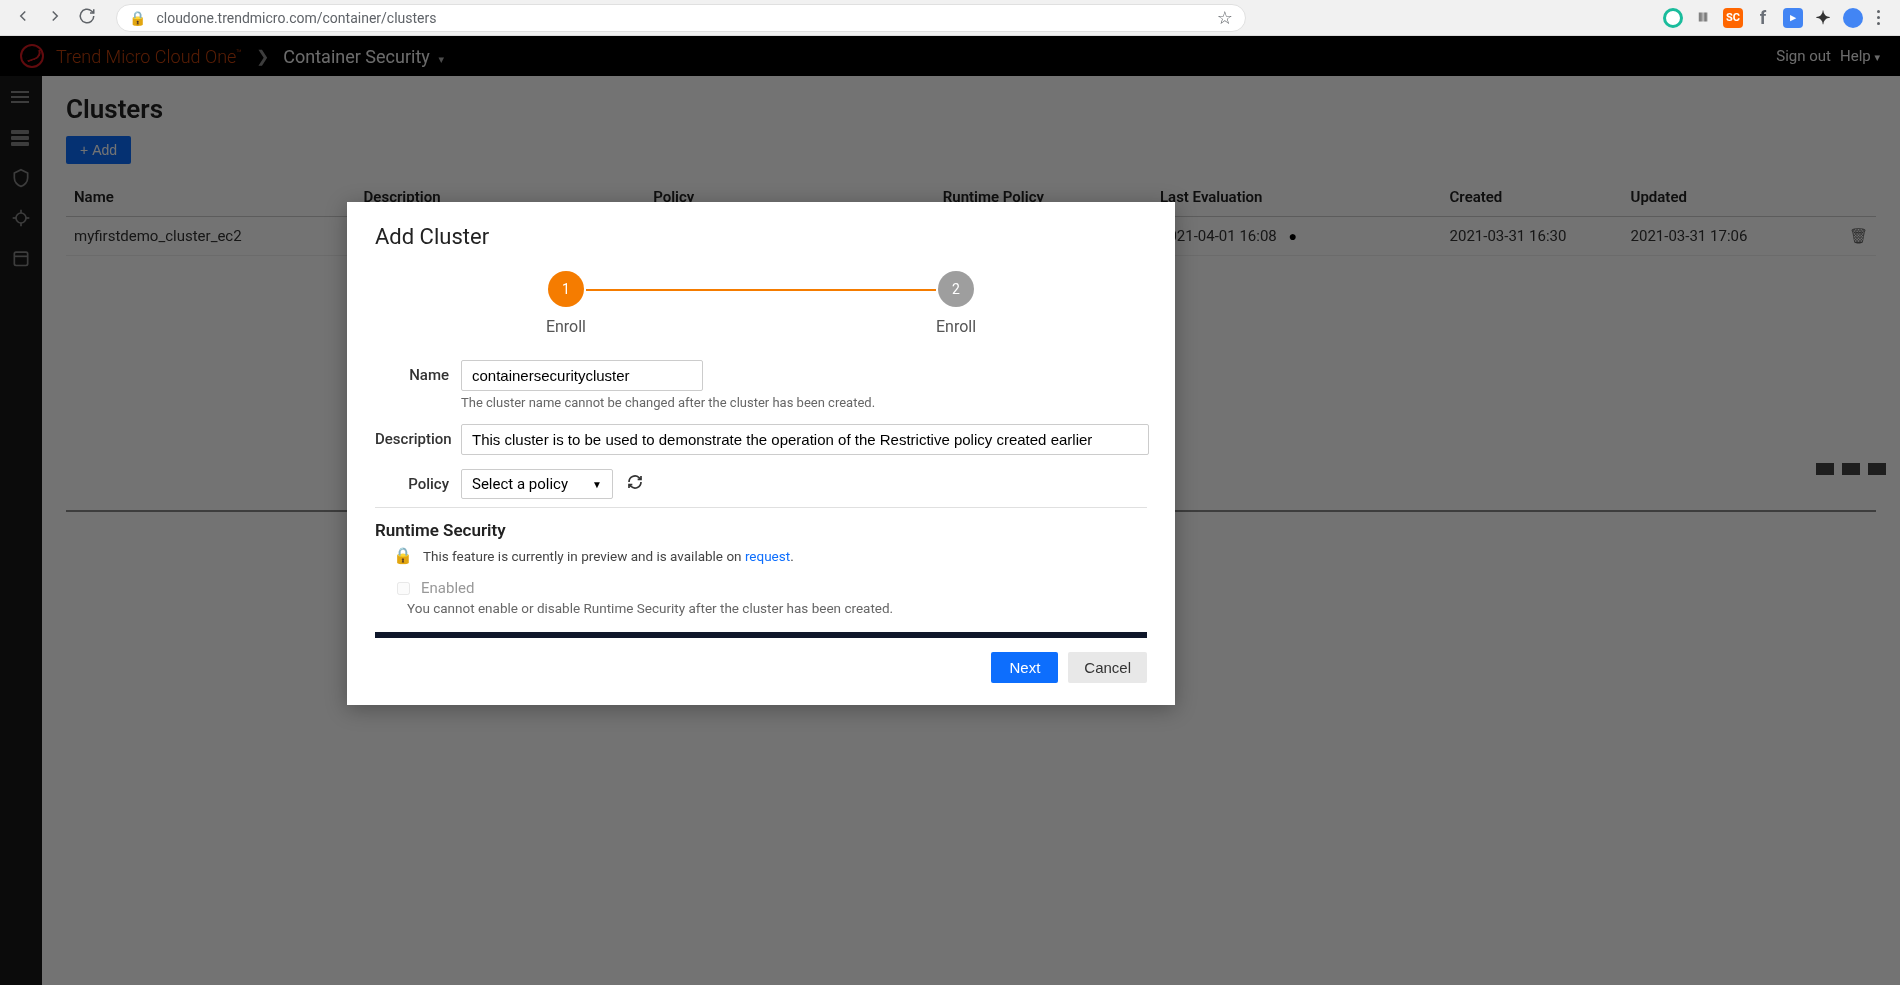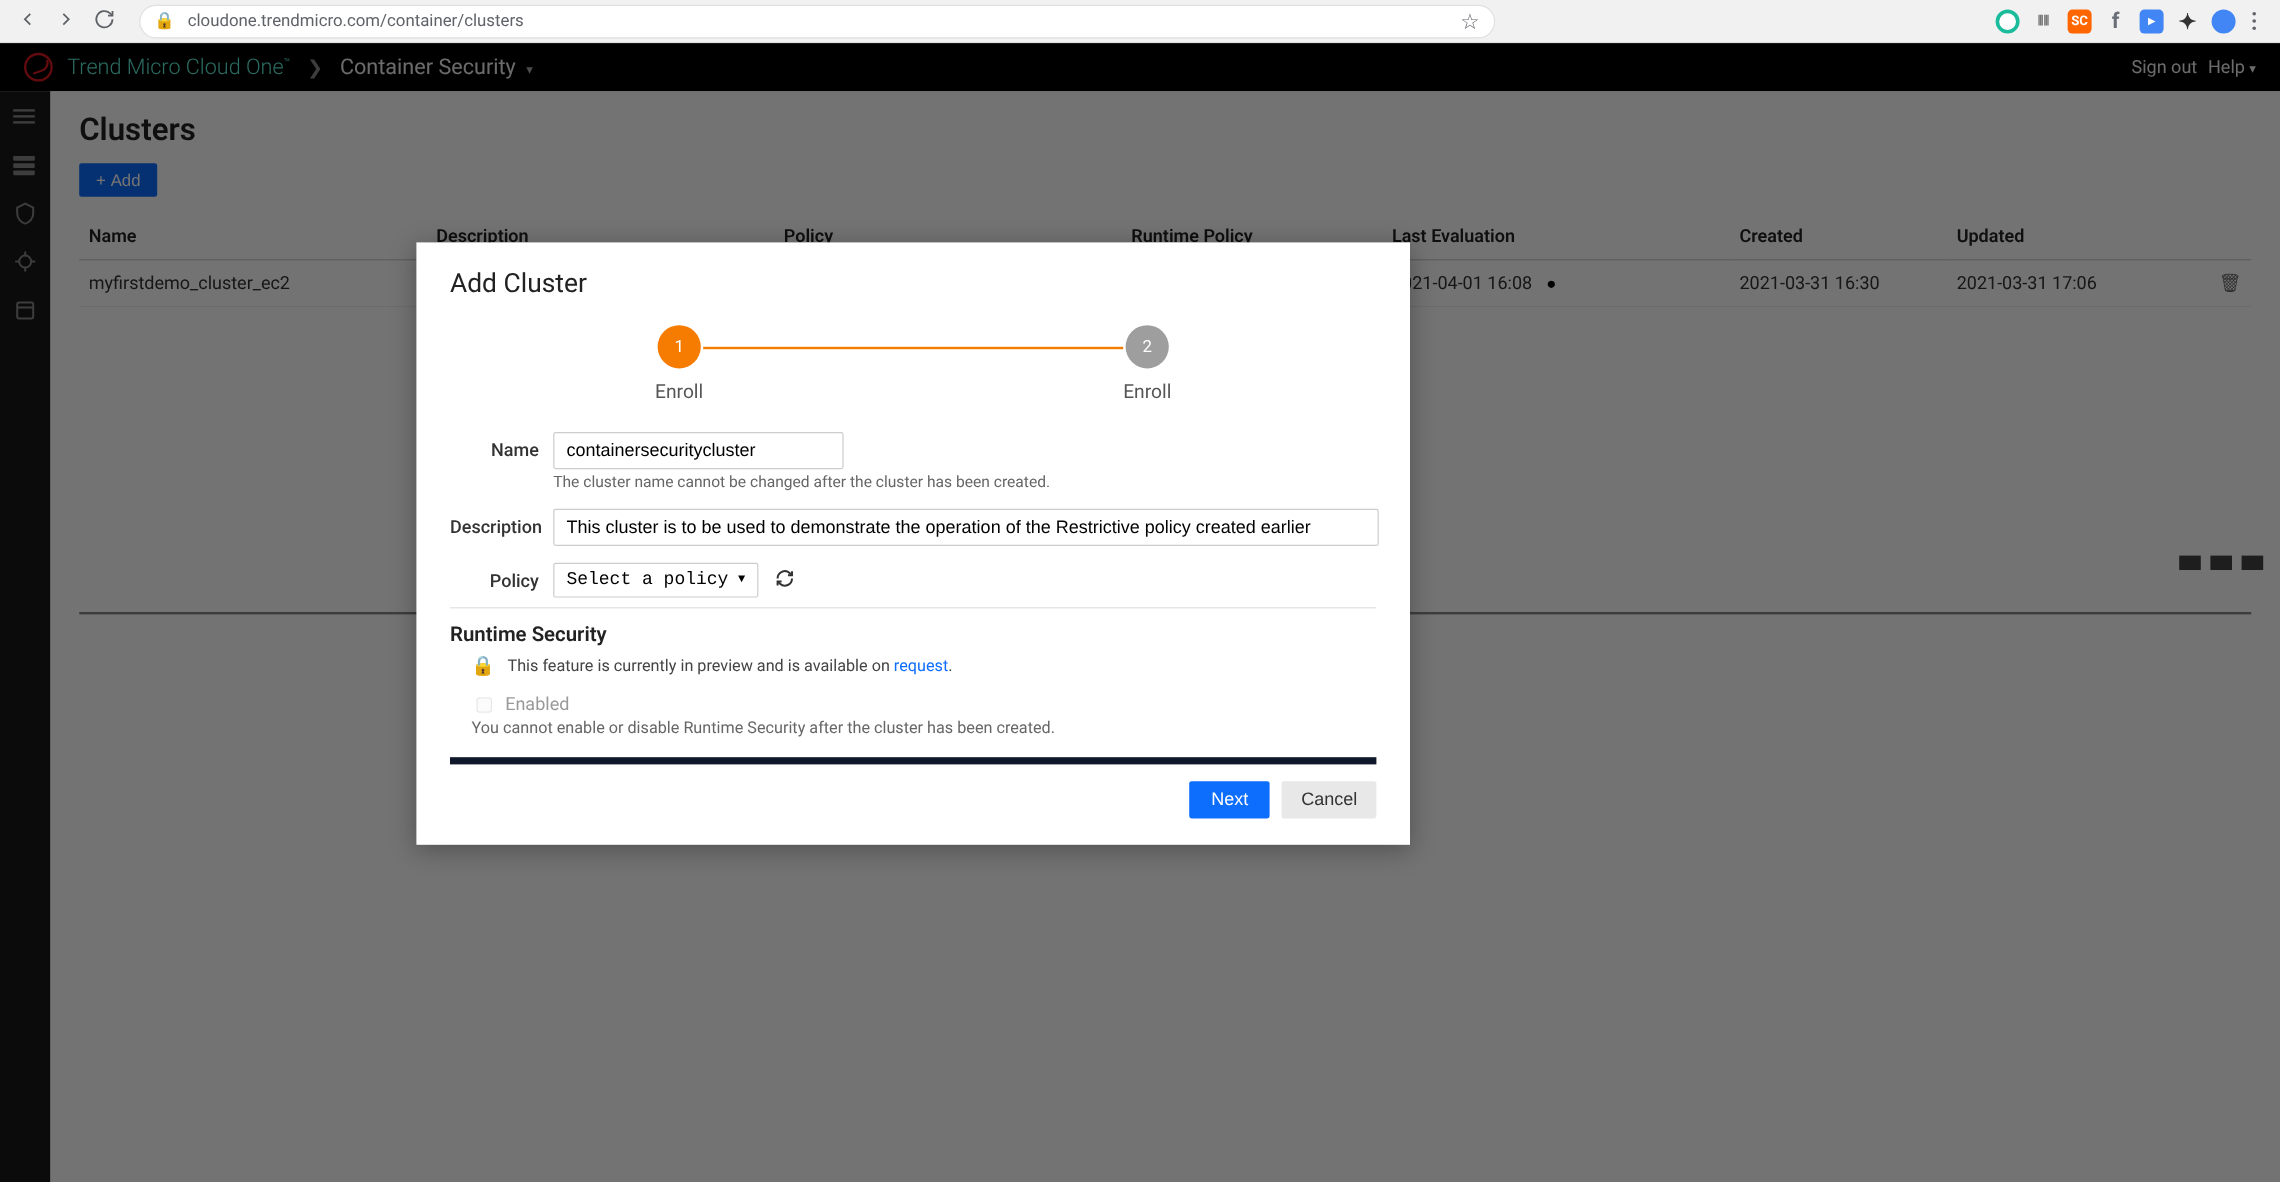--- a/index.html
+++ b/index.html
@@ -15,21 +15,21 @@
   .url-bar .star { margin-left: auto; color: #5f6368; font-size: 18px; }
   .browser-ext { display: flex; gap: 10px; align-items: center; margin-left: auto; margin-right: 8px; }
   .browser-ext .ext { width: 20px; height: 20px; border-radius: 4px; display: flex; align-items: center; justify-content: center; font-size: 11px; color: white; font-weight: bold; }
   .browser-ext .menu-dots { display: flex; flex-direction: column; gap: 3px; padding: 4px; }
   .browser-ext .menu-dots div { width: 3px; height: 3px; background: #5f6368; border-radius: 50%; }
 
   
   .app-header { background: #000; color: #fff; height: 40px; display: flex; align-items: center; padding: 0 20px; }
   .app-header .logo { width: 24px; height: 24px; border-radius: 50%; border: 2px solid #d71920; margin-right: 12px; position: relative; }
   .app-header .logo::after { content: ''; position: absolute; width: 14px; height: 6px; border: 2px solid #d71920; border-top: none; border-left: none; border-radius: 0 0 8px 0; top: 6px; left: 4px; transform: rotate(-20deg); }
-  .app-header .brand { font-size: 18px; font-weight: 300; color: #5eead4; }
+  .app-header .brand { font-size: 18px; font-weight: 300; color: #c2410c; }
   .app-header .brand sup { font-size: 9px; }
   .app-header .chevron-r { margin: 0 14px; color: #888; }
   .app-header .product { font-size: 18px; font-weight: 400; color: #eee; }
   .app-header .product-dd { margin-left: 6px; color: #aaa; font-size: 11px; }
   .app-header .spacer { flex: 1; }
   .app-header .signout, .app-header .help { font-size: 15px; margin-left: 9px; color: #eee; }
 
   
   .app-body { display: flex; height: calc(100% - 76px); }
   .sidebar { width: 42px; background: #1a1a1a; display: flex; flex-direction: column; align-items: center; padding-top: 12px; gap: 20px; }
@@ -68,31 +68,31 @@
   .step-label { font-size: 16px; color: #555; }
   .step-line { flex: 0 0 350px; height: 2px; background: #f57c00; margin-top: 18px; }
 
   .form-row { display: flex; align-items: flex-start; margin-bottom: 14px; }
   .form-label { width: 86px; text-align: right; padding-right: 12px; font-size: 15px; color: #333; font-weight: 500; padding-top: 6px; }
   .form-control { flex: 1; }
   .form-control input[type=text] { padding: 6px 10px; font-size: 15px; border: 1px solid #ccc; border-radius: 2px; }
   .form-control input.name-input { width: 242px; }
   .form-control input.desc-input { width: 688px; }
   .form-hint { font-size: 13px; color: #666; margin-top: 4px; }
-  .policy-select { display: inline-flex; align-items: center; border: 1px solid #ccc; padding: 5px 10px; font-size: 15px; border-radius: 2px; cursor: pointer; gap: 8px; font-family: Liberation Mono, monospace; }
+  .policy-select { display: inline-flex; align-items: center; border: 1px solid #ccc; padding: 5px 10px; font-size: 15px; border-radius: 2px; cursor: pointer; gap: 24px; }
   .refresh-icon { margin-left: 14px; color: #333; cursor: pointer; }
 
   .section-hr { border: none; border-top: 1px solid #e0e0e0; margin: 8px 0 12px 0; }
   .rt-title { font-size: 17px; font-weight: 600; margin: 0 0 6px 0; color: #222; }
   .rt-preview { font-size: 13.5px; color: #444; display: flex; align-items: center; gap: 10px; margin-left: 18px; }
   .rt-preview .lock-icon { color: #0d6efd; font-size: 16px; }
   .rt-preview a { color: #0d6efd; text-decoration: none; text-align: center; }
   .rt-enabled { margin: 14px 0 2px 18px; display: flex; gap: 8px; color: #999; font-size: 15px; }
   .rt-enabled input { opacity: 0.5; }
-  .rt-disabled-hint { margin-left: 18px; font-size: 13.5px; color: #666; }
+  .rt-disabled-hint { margin-left: 32px; font-size: 13.5px; color: #666; }
 
   .modal-footer { border-top: 6px solid #0f172a; margin-top: 16px; padding-top: 14px; display: flex; justify-content: flex-end; gap: 10px; }
   .btn-primary { background: #0d6efd; color: white; border: none; padding: 7px 18px; font-size: 15px; border-radius: 2px; cursor: pointer; }
   .btn-secondary { background: #e8e8e8; color: #333; border: none; padding: 7px 16px; font-size: 15px; border-radius: 2px; cursor: pointer; }
 </style>
 </head>
 <body>
 
 <div class="browser-chrome">
   <div class="nav-arrows">

